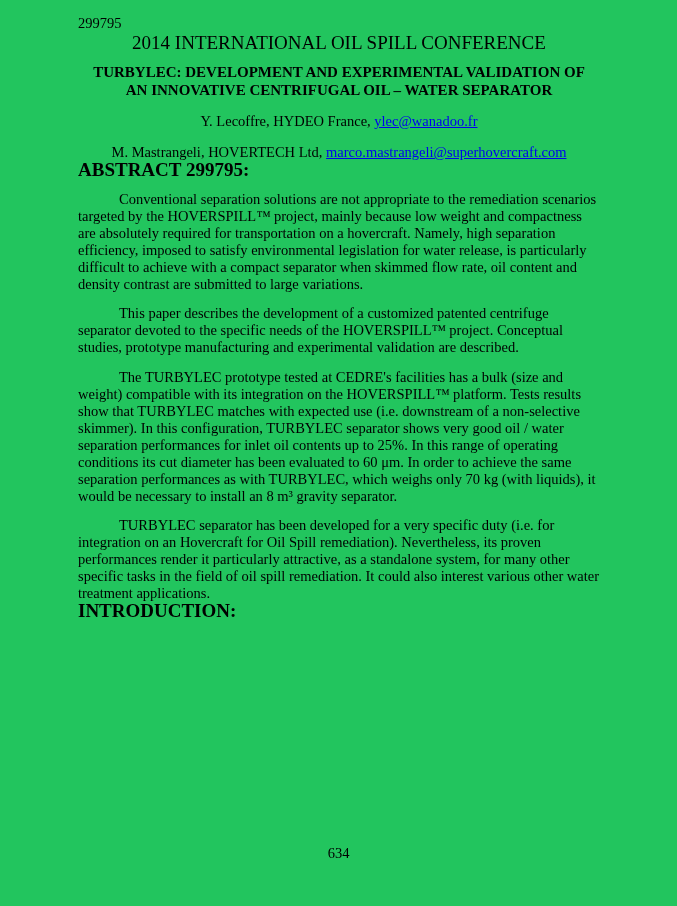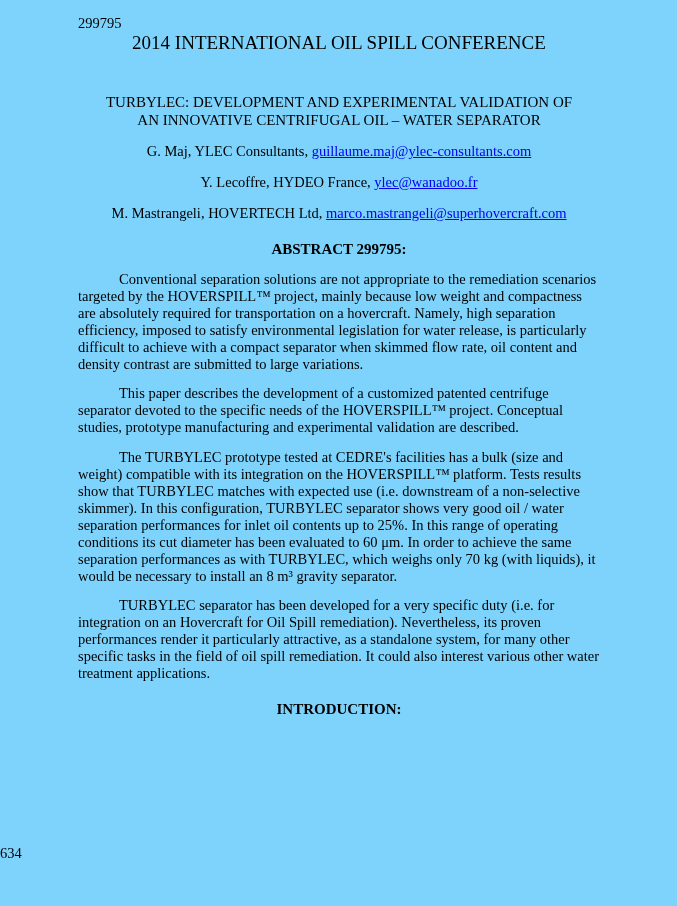--- a/index.html
+++ b/index.html
@@ -4,104 +4,100 @@
 <style>
   html, body {
     margin: 0;
     padding: 0;
     background: #e8e8e8;
   }
   .page {
     position: relative;
     width: 677px;
     height: 906px;
-    background: #7dd3fc;
+    background: #22c55e;
     font-family: "Liberation Serif", serif;
     color: #000000;
     overflow: hidden;
     margin: 0 auto;
   }
   .content {
     padding: 15px 77px 0 78px;
   }
   .doc-number {
     font-size: 14.5px;
     line-height: 17px;
     text-align: left;
   }
   .conf-header {
     font-size: 19px;
     line-height: 17px;
     text-align: center;
     margin-top: 2px;
   }
   .paper-title {
-    margin-top: 42px;
+    margin-top: 12px;
     font-size: 15px;
-    font-weight: normal;
+    font-weight: bold;
     line-height: 18px;
     text-align: center;
   }
   .authors {
     margin-top: 8px;
   }
   .author-line {
     font-size: 14.5px;
     line-height: 17px;
     text-align: center;
     margin-top: 14px;
   }
   .email-link {
     color: #0000EE;
     text-decoration: underline;
     cursor: pointer;
   }
   .section-heading {
-    font-size: 15px;
+    font-size: 19px;
     font-weight: bold;
     line-height: 17px;
-    margin-top: 19px;
-    text-align: center;
+    text-align: left;
   }
   .para {
     font-size: 14.5px;
     line-height: 16.9px;
     text-align: left;
     text-indent: 41px;
     margin: 13px 0 0 0;
   }
   .page-number {
     position: absolute;
     left: 0;
     bottom: 44px;
     width: 100%;
-    text-align: left;
+    text-align: center;
     font-size: 14.5px;
     line-height: 17px;
   }
 </style>
 </head>
 <body>
 
 <div class="page">
   <div class="content">
 
     <div class="doc-number">299795</div>
 
     <div class="conf-header">2014 INTERNATIONAL OIL SPILL CONFERENCE</div>
 
     <div class="paper-title">
       <div>TURBYLEC: DEVELOPMENT AND EXPERIMENTAL VALIDATION OF</div>
       <div>AN INNOVATIVE CENTRIFUGAL OIL – WATER SEPARATOR</div>
     </div>
 
     <div class="authors">
-      <div class="author-line">
-        <span>G. Maj, YLEC Consultants, </span><a class="email-link">guillaume.maj@ylec-consultants.com</a>
-      </div>
       <div class="author-line">
         <span>Y. Lecoffre, HYDEO France, </span><a class="email-link">ylec@wanadoo.fr</a>
       </div>
       <div class="author-line">
         <span>M. Mastrangeli, HOVERTECH Ltd, </span><a class="email-link">marco.mastrangeli@superhovercraft.com</a>
       </div>
     </div>
 
     <div class="section-heading">ABSTRACT 299795:</div>
 

